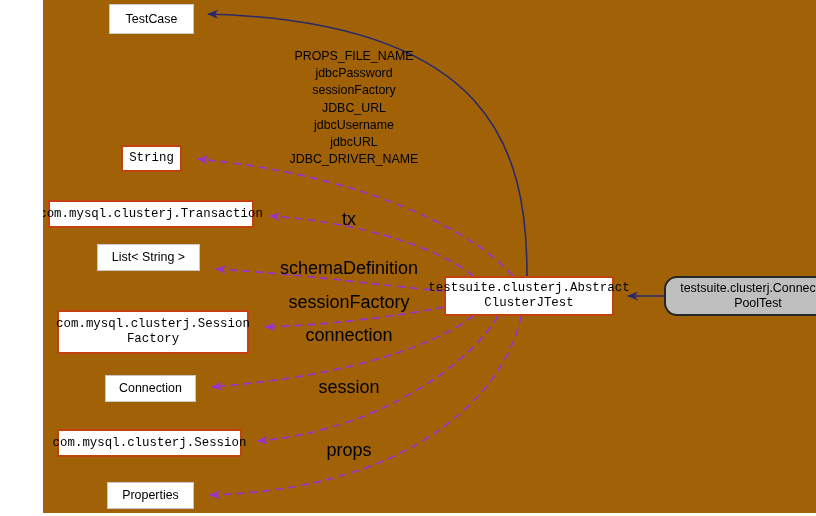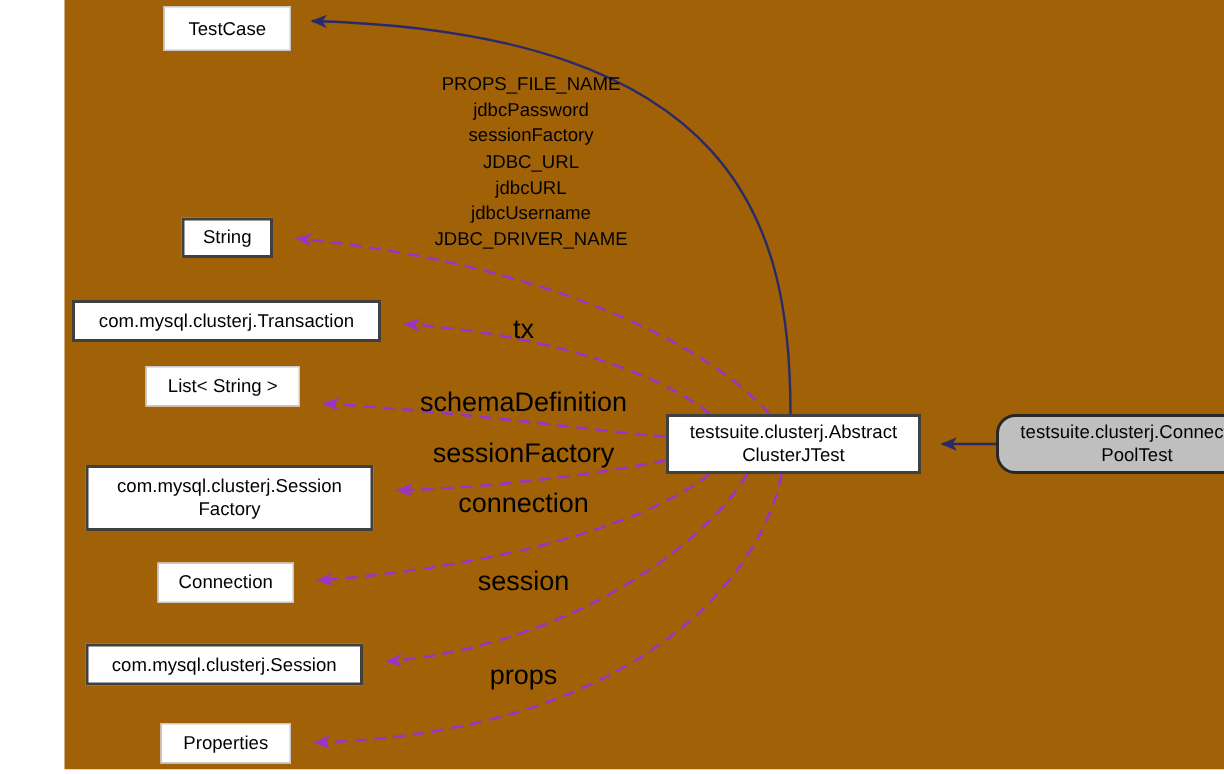--- a/index.html
+++ b/index.html
@@ -37,21 +37,22 @@
     color: #000000;
     font-size: 12.4px;
     line-height: 15px;
     letter-spacing: 0.02px;
     white-space: pre-line;
   }
   .node-light {
     border: 1px solid #c8c8c8;
   }
   .node-dark {
-    border: 2px solid #404040;
+    border: 2px solid #c2410c;
+    font-family: Liberation Mono, monospace;
   }
   .node-current {
     border: 2px solid #272727;
     background: #bfbfbf;
   }
   .edge-label {
     position: absolute;
     font-size: 18px;
     line-height: 15px;
     color: #000000;
@@ -145,22 +146,22 @@
   <div class="node node-current" style="left:621px; top:276px; width:188px; height:40px;border-radius:13px;">
     <span>testsuite.clusterj.Connection
 PoolTest</span>
   </div>
 
   <div class="attr-stack" style="left:311px; top:48px;">
     <div>PROPS_FILE_NAME</div>
     <div>jdbcPassword</div>
     <div>sessionFactory</div>
     <div>JDBC_URL</div>
+    <div>jdbcUsername</div>
     <div>jdbcURL</div>
-    <div>jdbcUsername</div>
     <div>JDBC_DRIVER_NAME</div>
   </div>
 
   <div class="edge-label" style="left:306px; top:212px;">tx</div>
   <div class="edge-label" style="left:306px; top:261px;">schemaDefinition</div>
   <div class="edge-label" style="left:306px; top:295px;">sessionFactory</div>
   <div class="edge-label" style="left:306px; top:328px;">connection</div>
   <div class="edge-label" style="left:306px; top:380px;">session</div>
   <div class="edge-label" style="left:306px; top:443px;">props</div>
 

